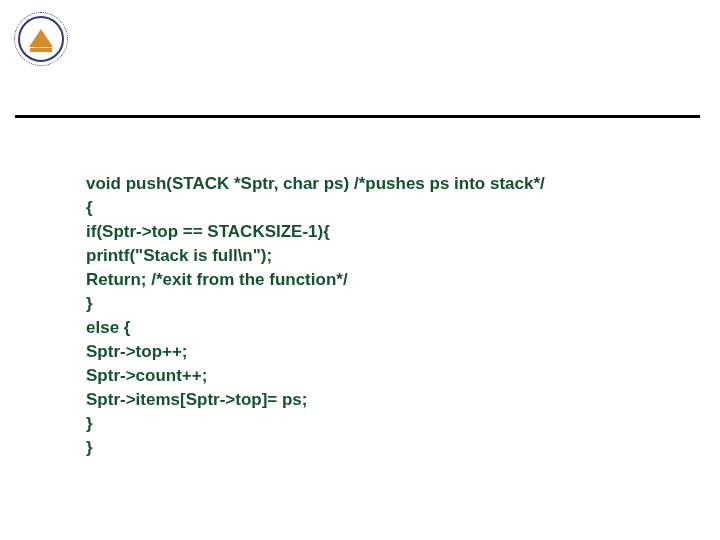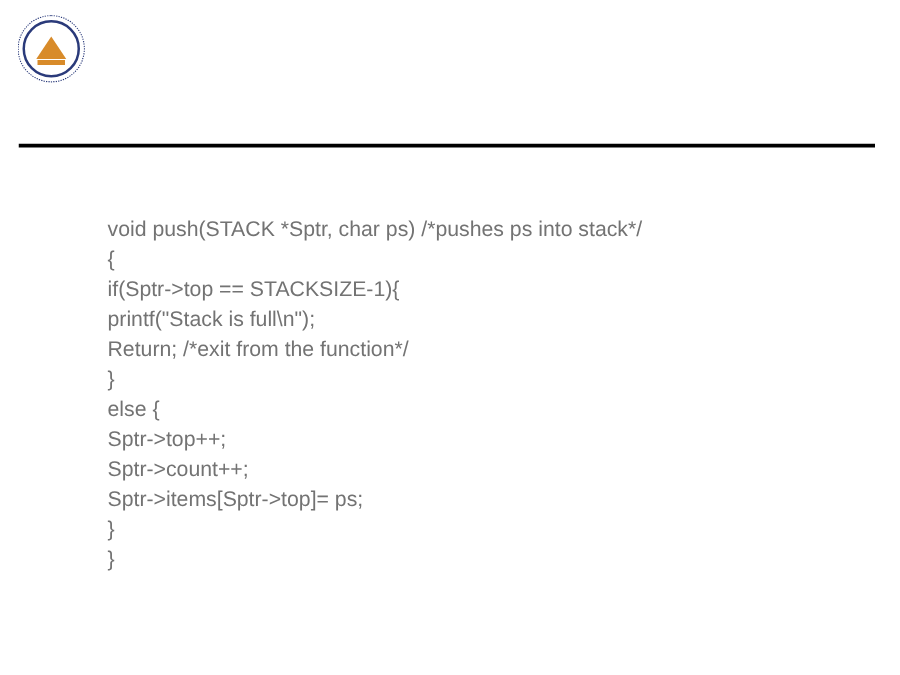--- a/index.html
+++ b/index.html
@@ -3,21 +3,21 @@
 <meta charset="utf-8">
 <style>
 html,body{margin:0;padding:0;width:720px;height:540px;background:#fff;font-family:Arial,Helvetica,sans-serif;position:relative;overflow:hidden}
 .logo{position:absolute;top:12px;left:14px;width:54px;height:54px}
 .logo-outer{position:absolute;inset:0;border:1px dotted #2a3a7a;border-radius:50%;box-sizing:border-box}
 .logo-ring{position:absolute;inset:4px;border:2px solid #2a3a7a;border-radius:50%;box-sizing:border-box}
 .logo-inner{position:absolute;inset:10px;background:#fff;border-radius:50%}
 .logo-tri{position:absolute;left:50%;top:50%;width:0;height:0;transform:translate(-50%,-55%);border-left:12px solid transparent;border-right:12px solid transparent;border-bottom:18px solid #d88b2a}
 .logo-base{position:absolute;left:50%;bottom:14px;width:22px;height:4px;background:#d88b2a;transform:translateX(-50%)}
 .divider{position:absolute;left:15px;right:20px;top:115px;height:0;border-top:3px solid #000}
-.code{position:absolute;left:86px;top:148px;right:40px;font-weight:normal;font-size:17px;line-height:24px;color:#737373;white-space:pre}
+.code{position:absolute;left:86px;top:148px;right:40px;font-weight:bold;font-size:17px;line-height:24px;color:#14532d;white-space:pre}
 </style>
 </head>
 <body>
 
 <div class="logo">
   <div class="logo-outer"></div>
   <div class="logo-ring"></div>
   <div class="logo-inner"></div>
   <div class="logo-tri"></div>
   <div class="logo-base"></div>

